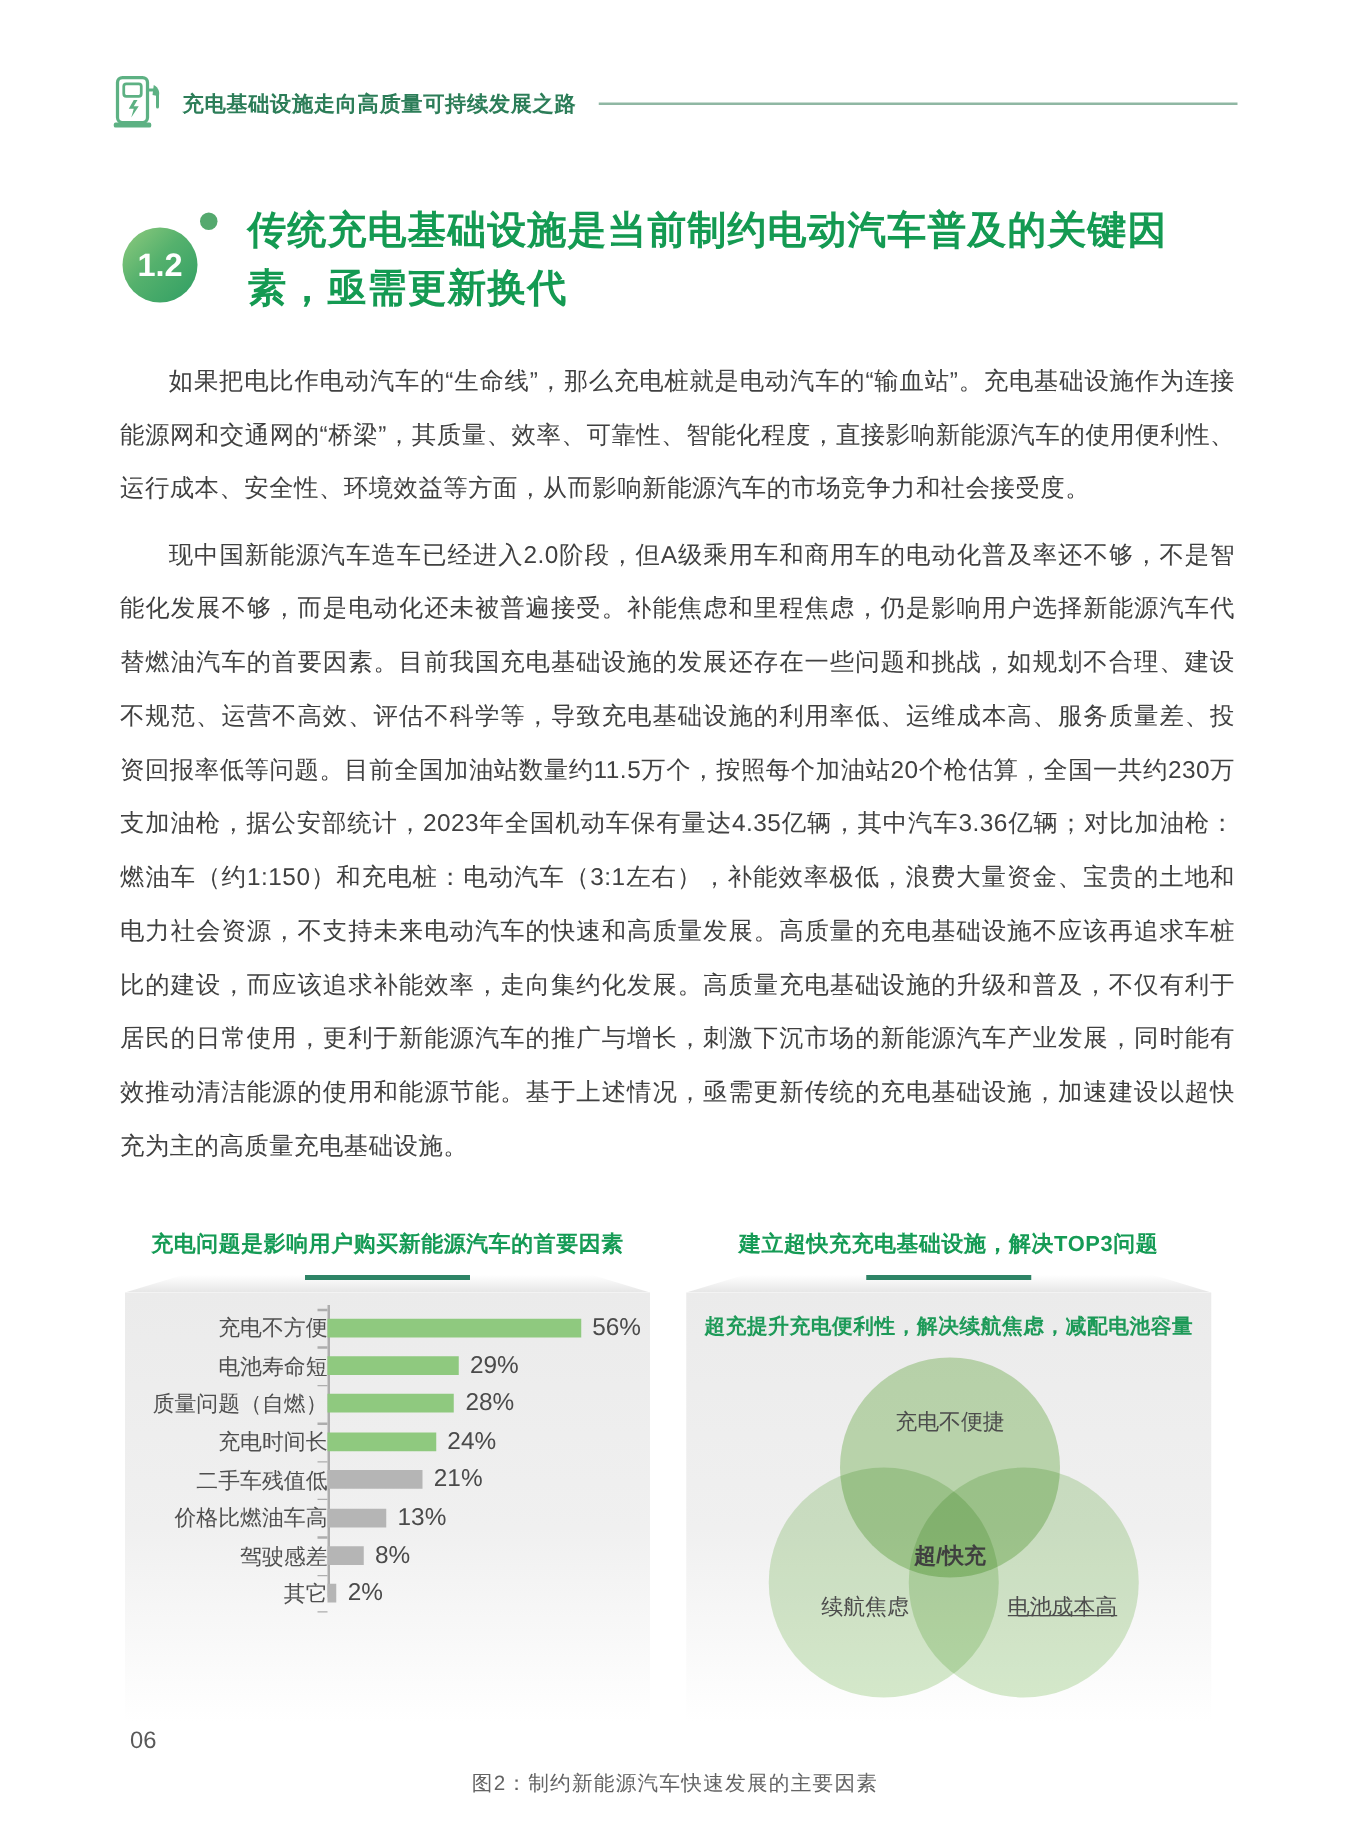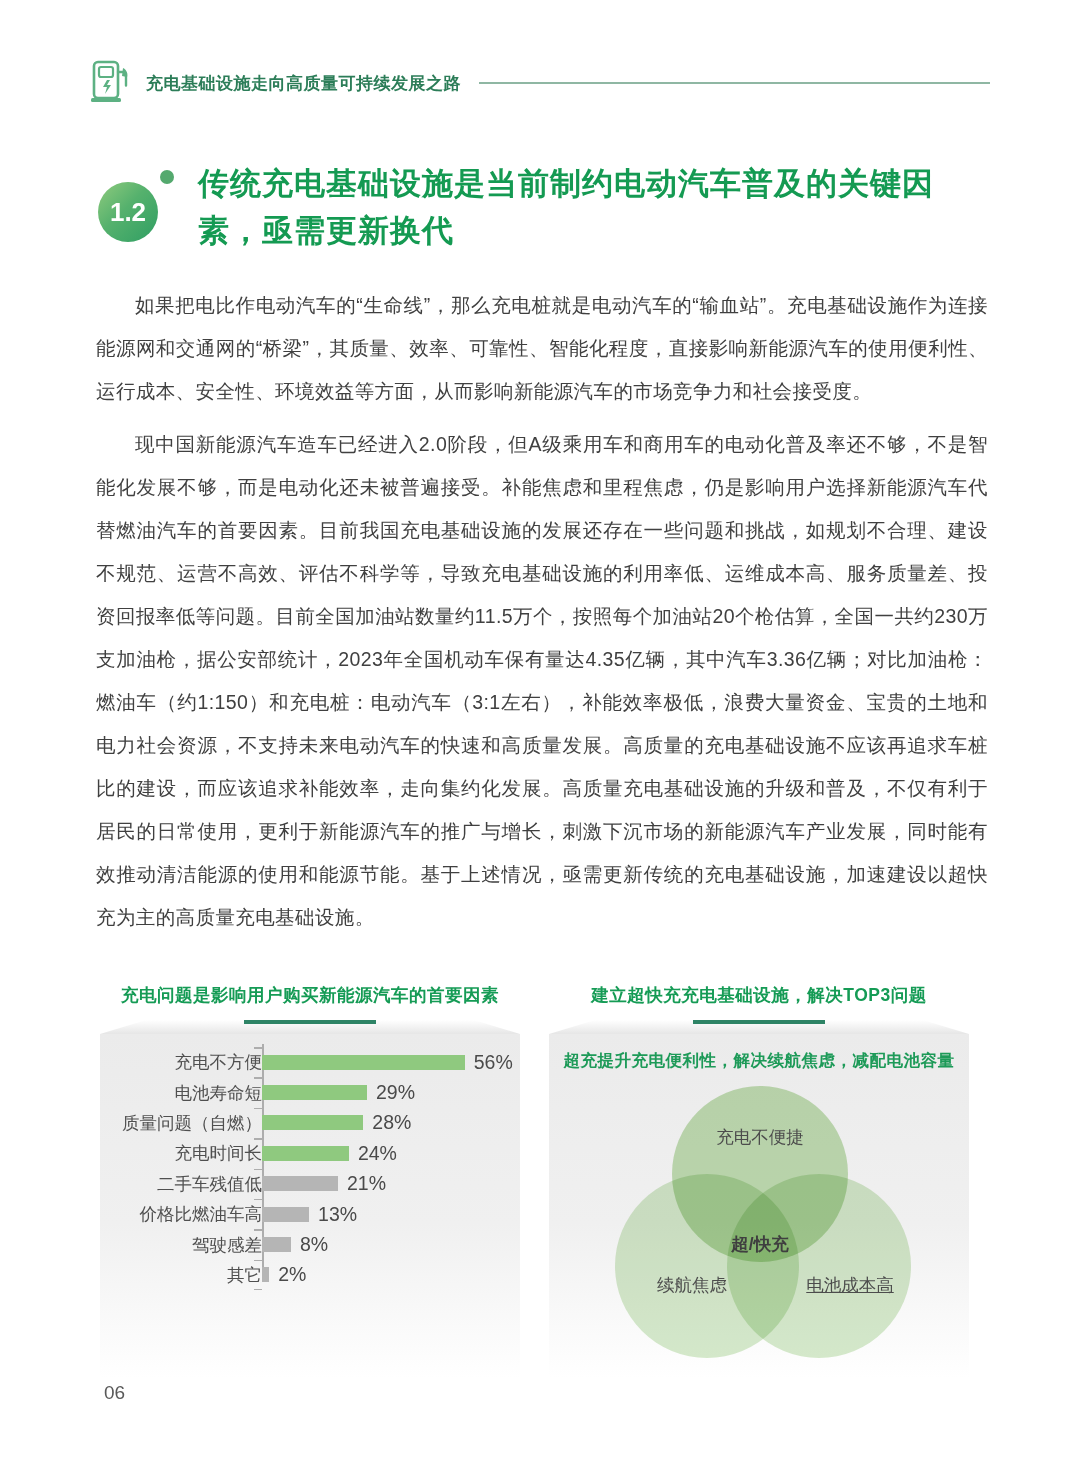--- a/index.html
+++ b/index.html
@@ -167,16 +167,17 @@
           <div class="venn-label venn-l1">充电不便捷</div>
           <div class="venn-label venn-l2">续航焦虑</div>
           <div class="venn-label venn-l3">电池成本高</div>
           <div class="venn-label venn-center">超/快充</div>
         </div>
       </div>
     </div>
 
   </div>
 
+  <div class="caption">图2：制约新能源汽车快速发展的主要因素</div>
 
   <div class="page-number">06</div>
 
 </div>
 
 </body></html>

